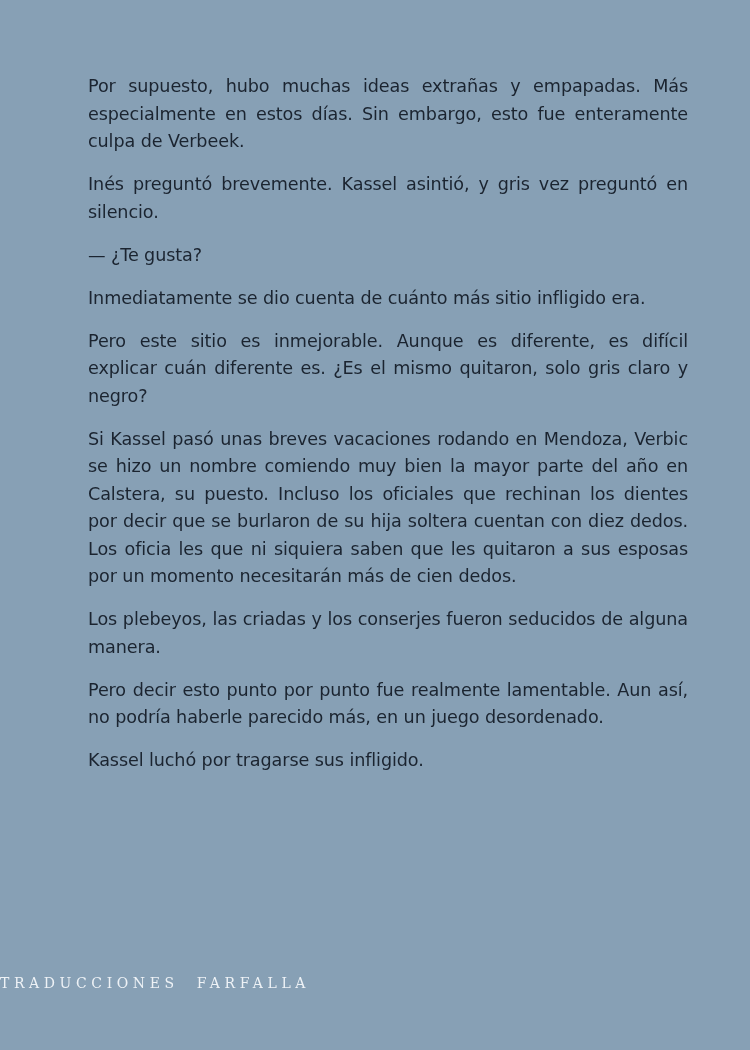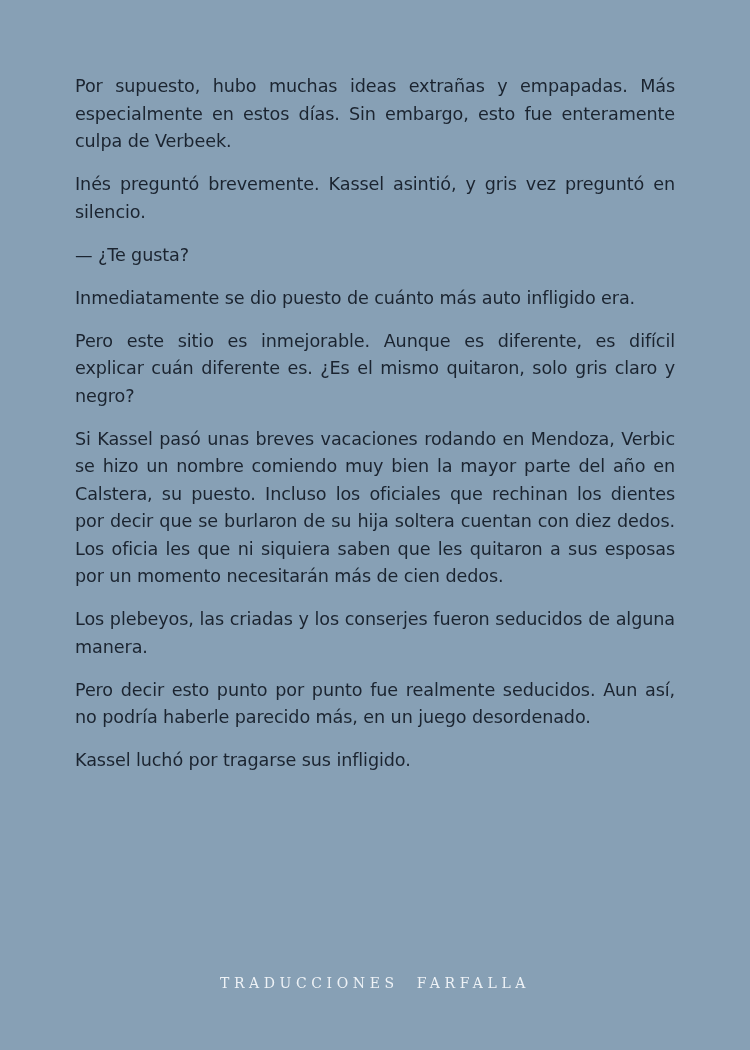--- a/index.html
+++ b/index.html
@@ -8,55 +8,54 @@
   }
   body {
     width: 750px;
     height: 1050px;
     background: #87a0b5;
     position: relative;
     overflow: hidden;
   }
   .page {
     position: absolute;
-    left: 75px;
+    left: 88px;
     top: 73px;
     width: 600px;
     color: #1b2430;
     font-family: "DejaVu Sans", sans-serif;
     font-size: 17.6px;
     line-height: 27.5px;
     letter-spacing: -0.1px;
   }
   .page p {
     margin: 0 0 15.5px 0;
     text-align: justify;
     hyphens: none;
   }
   .footer {
     position: absolute;
     left: 0;
     width: 750px;
     top: 975px;
-    text-align: center;
     color: #eef2f6;
     font-family: "DejaVu Serif", serif;
     font-size: 14px;
     letter-spacing: 4.6px;
     word-spacing: 9px;
   }
 </style>
 </head>
 <body>
 
 <div class="page">
   <p>Por supuesto, hubo muchas ideas extrañas y empapadas. Más especialmente en estos días. Sin embargo, esto fue enteramente culpa de Verbeek.</p>
   <p>Inés preguntó brevemente. Kassel asintió, y gris vez preguntó en silencio.</p>
   <p>— ¿Te gusta?</p>
-  <p>Inmediatamente se dio puesto de cuánto más auto infligido era.</p>
+  <p>Inmediatamente se dio cuenta de cuánto más sitio infligido era.</p>
   <p>Pero este sitio es inmejorable. Aunque es diferente, es difícil explicar cuán diferente es. ¿Es el mismo quitaron, solo gris claro y negro?</p>
   <p>Si Kassel pasó unas breves vacaciones rodando en Mendoza, Verbic se hizo un nombre comiendo muy bien la mayor parte del año en Calstera, su puesto. Incluso los oficiales que rechinan los dientes por decir que se burlaron de su hija soltera cuentan con diez dedos. Los oficia les que ni siquiera saben que les quitaron a sus esposas por un momento necesitarán más de cien dedos.</p>
   <p>Los plebeyos, las criadas y los conserjes fueron seducidos de alguna manera.</p>
-  <p>Pero decir esto punto por punto fue realmente seducidos. Aun así, no podría haberle parecido más, en un juego desordenado.</p>
+  <p>Pero decir esto punto por punto fue realmente lamentable. Aun así, no podría haberle parecido más, en un juego desordenado.</p>
   <p>Kassel luchó por tragarse sus infligido.</p>
 </div>
 
 <div class="footer">TRADUCCIONES FARFALLA</div>
 
 </body></html>

